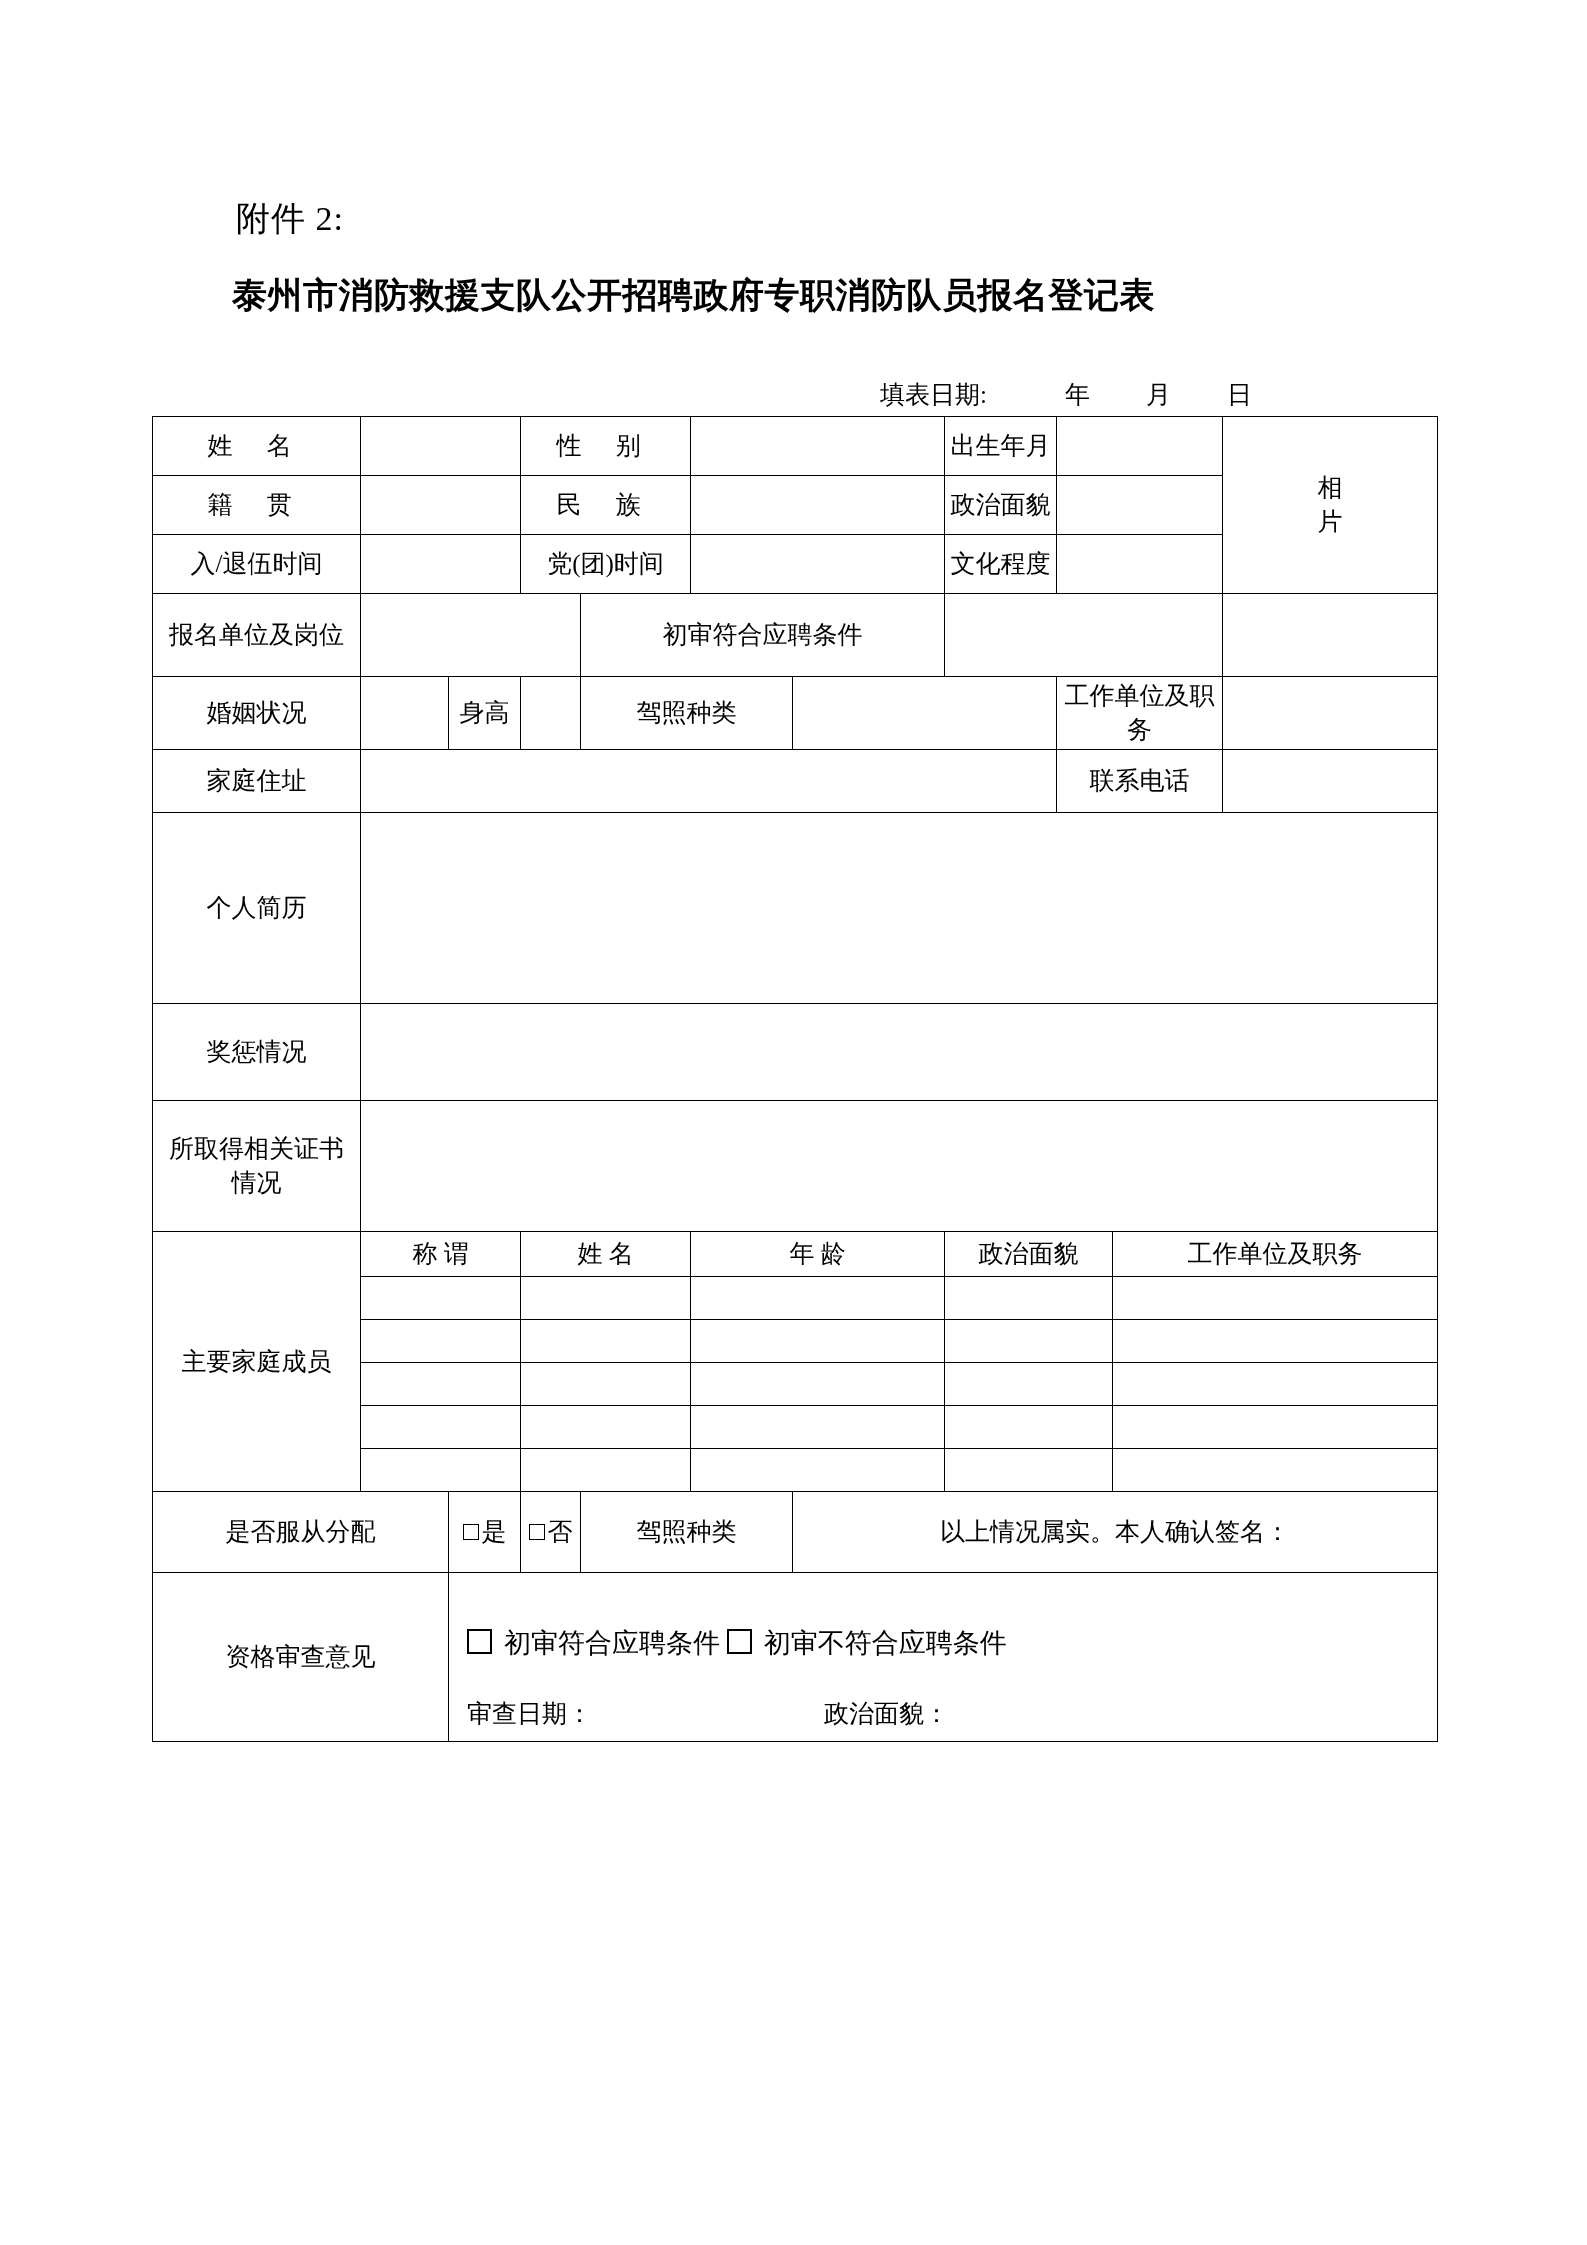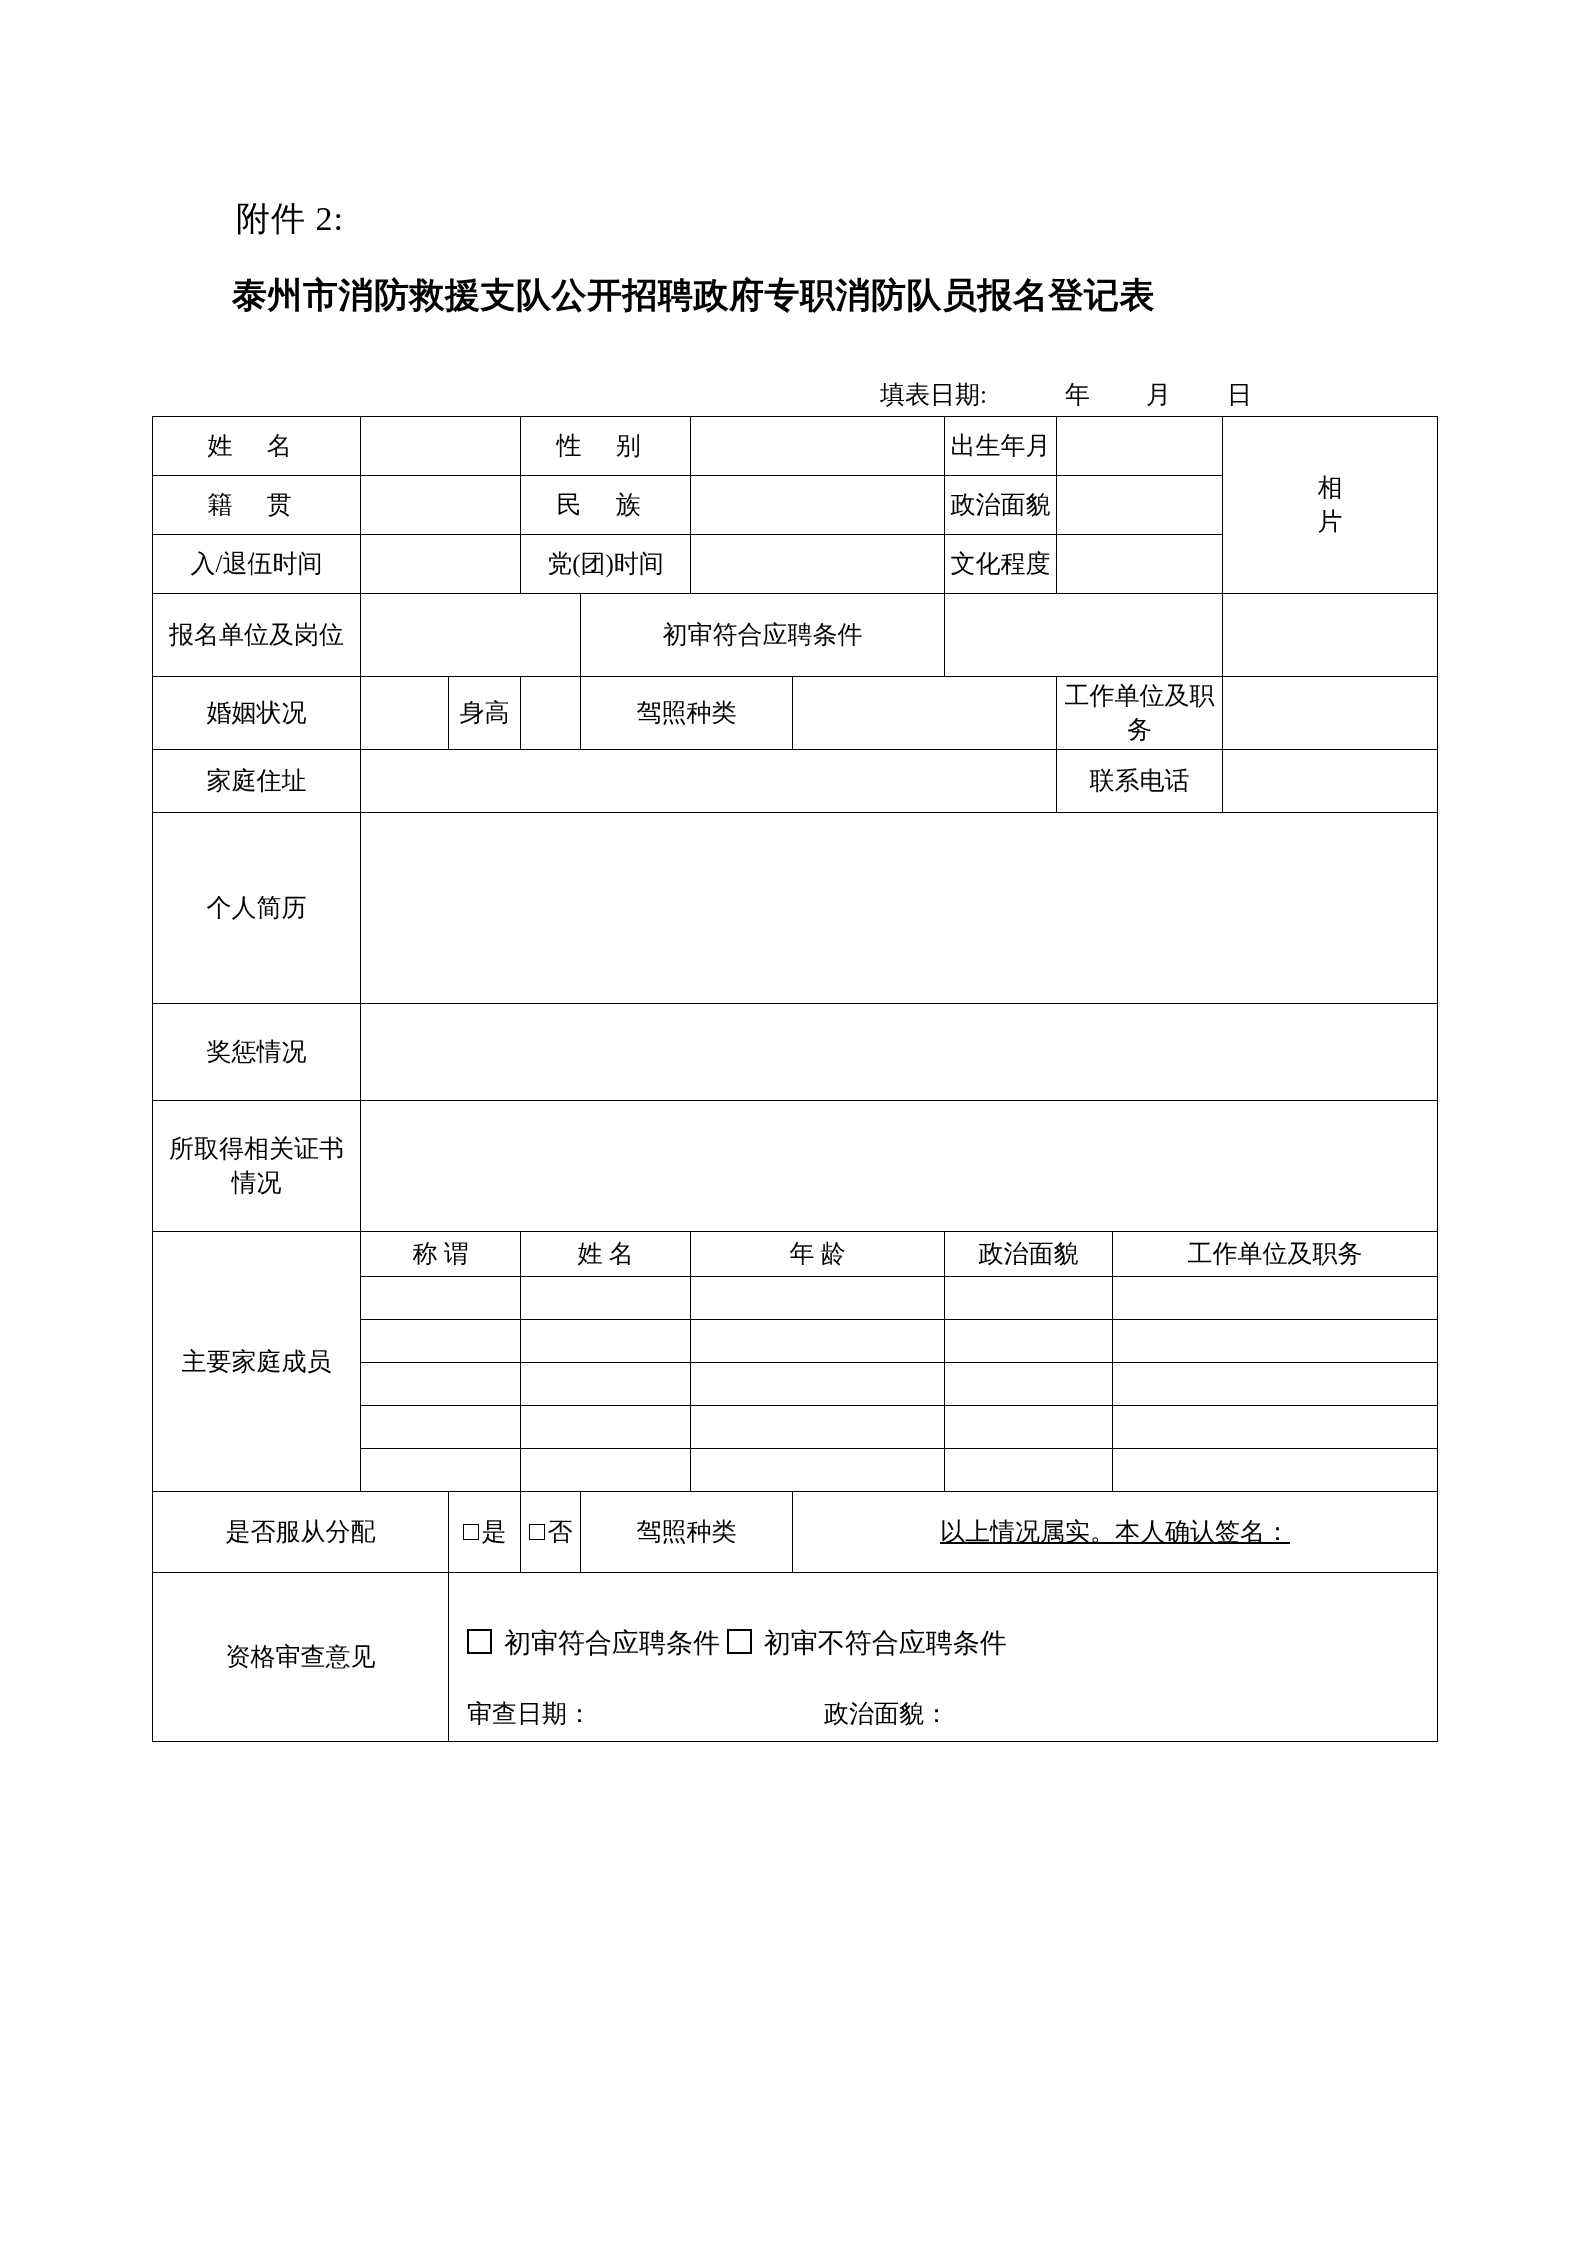--- a/index.html
+++ b/index.html
@@ -70,21 +70,20 @@
   }
   .lbl { white-space: nowrap; }
   .sp2 { letter-spacing: 14px; padding-left: 14px; }
   .two-line { white-space: normal; }
   .vert-lbl { line-height: 1.6; }
   .blank { }
   .photo-cell { font-size: 25px; line-height: 1.9; }
   .declare-cell {
     text-align: left;
     padding-left: 16px;
-    text-decoration: underline;
   }
   .checkbox-glyph {
     display: inline-block;
     width: 21px;
     height: 21px;
     border: 2px solid #000;
     vertical-align: -2px;
     margin-right: 12px;
   }
   .checkbox-small {

